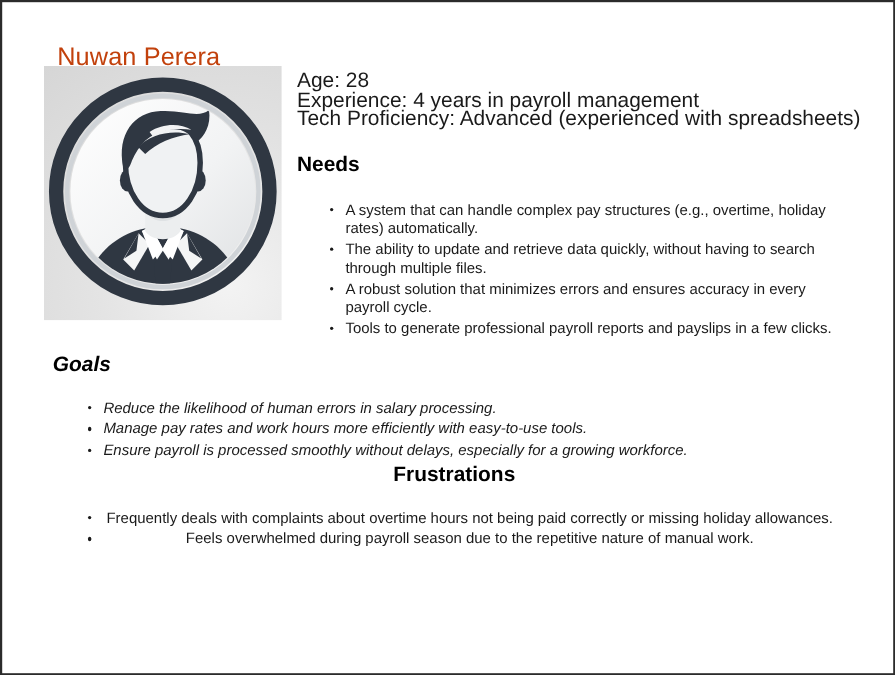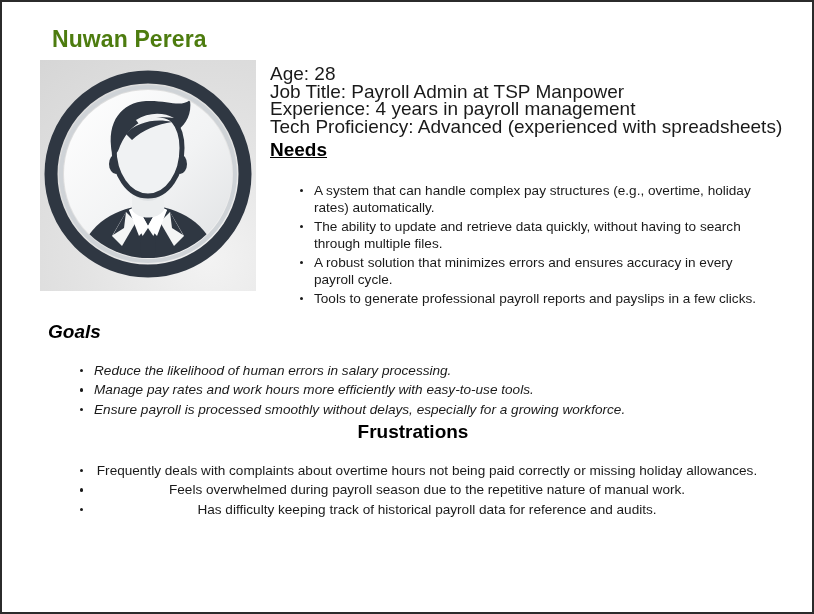--- a/index.html
+++ b/index.html
@@ -21,25 +21,25 @@
     width: 814px;
     height: 614px;
     background: #ffffff;
     border: 2px solid #2b2b2b;
     padding: 0;
   }
 
   .persona-name {
     position: absolute;
     left: 50px;
-    top: 24px;
+    top: 36px;
     font-size: 23px;
-    font-weight: 700;
+    font-weight: 400;
     letter-spacing: 0.1px;
-    color: #4d7c0f;
+    color: #c2410c;
     line-height: 1.2;
   }
 
   
   .top-block {
     position: absolute;
     left: 38px;
     top: 58px;
     width: 740px;
   }
@@ -77,21 +77,21 @@
     margin: 0;
     line-height: 1.25;
   }
 
   .needs-block {
     position: absolute;
     left: 230px;
     top: 78px;
     width: 520px;
   }
-  .needs-block .section-heading { margin-bottom: 20px; text-decoration: underline; }
+  .needs-block .section-heading { margin-bottom: 20px; }
 
   ul.bullets {
     margin: 18px;
     padding: 0 0 0 26px;
     list-style: none;
   }
   ul.bullets li {
     position: relative;
     font-size: 13.6px;
     line-height: 17.5px;
@@ -207,21 +207,20 @@
           <path d="M96 60 C 108 52, 124 52, 134 58
                    C 122 56, 108 58, 99 64 Z" fill="#f2f3f4"></path>
           <path d="M86 74 C 96 62, 116 58, 132 62
                    C 118 64, 102 70, 92 80 Z" fill="#2f3742"></path>
         </g>
       </svg>
     </div>
 
     <div class="details">
       <div class="detail-line">Age: 28</div>
-      <div class="detail-line">Job Title: Payroll Admin at TSP Manpower</div>
       <div class="detail-line">Experience: 4 years in payroll management</div>
       <div class="detail-line">Tech Proficiency: Advanced (experienced with spreadsheets)</div>
     </div>
 
     <div class="needs-block">
       <div class="section-heading">Needs</div>
       <ul class="bullets">
         <li>A system that can handle complex pay structures (e.g., overtime, holiday rates) automatically.</li>
         <li>The ability to update and retrieve data quickly, without having to search through multiple files.</li>
         <li>A robust solution that minimizes errors and ensures accuracy in every payroll cycle.</li>
@@ -238,17 +237,16 @@
       <li>Manage pay rates and work hours more efficiently with easy-to-use tools.</li>
       <li>Ensure payroll is processed smoothly without delays, especially for a growing workforce.</li>
     </ul>
   </div>
 
   <div class="frustrations-block">
     <div class="section-heading">Frustrations</div>
     <ul class="bullets">
       <li>Frequently deals with complaints about overtime hours not being paid correctly or missing holiday allowances.</li>
       <li>Feels overwhelmed during payroll season due to the repetitive nature of manual work.</li>
-      <li>Has difficulty keeping track of historical payroll data for reference and audits.</li>
     </ul>
   </div>
 
 </div>
 
 </body></html>

